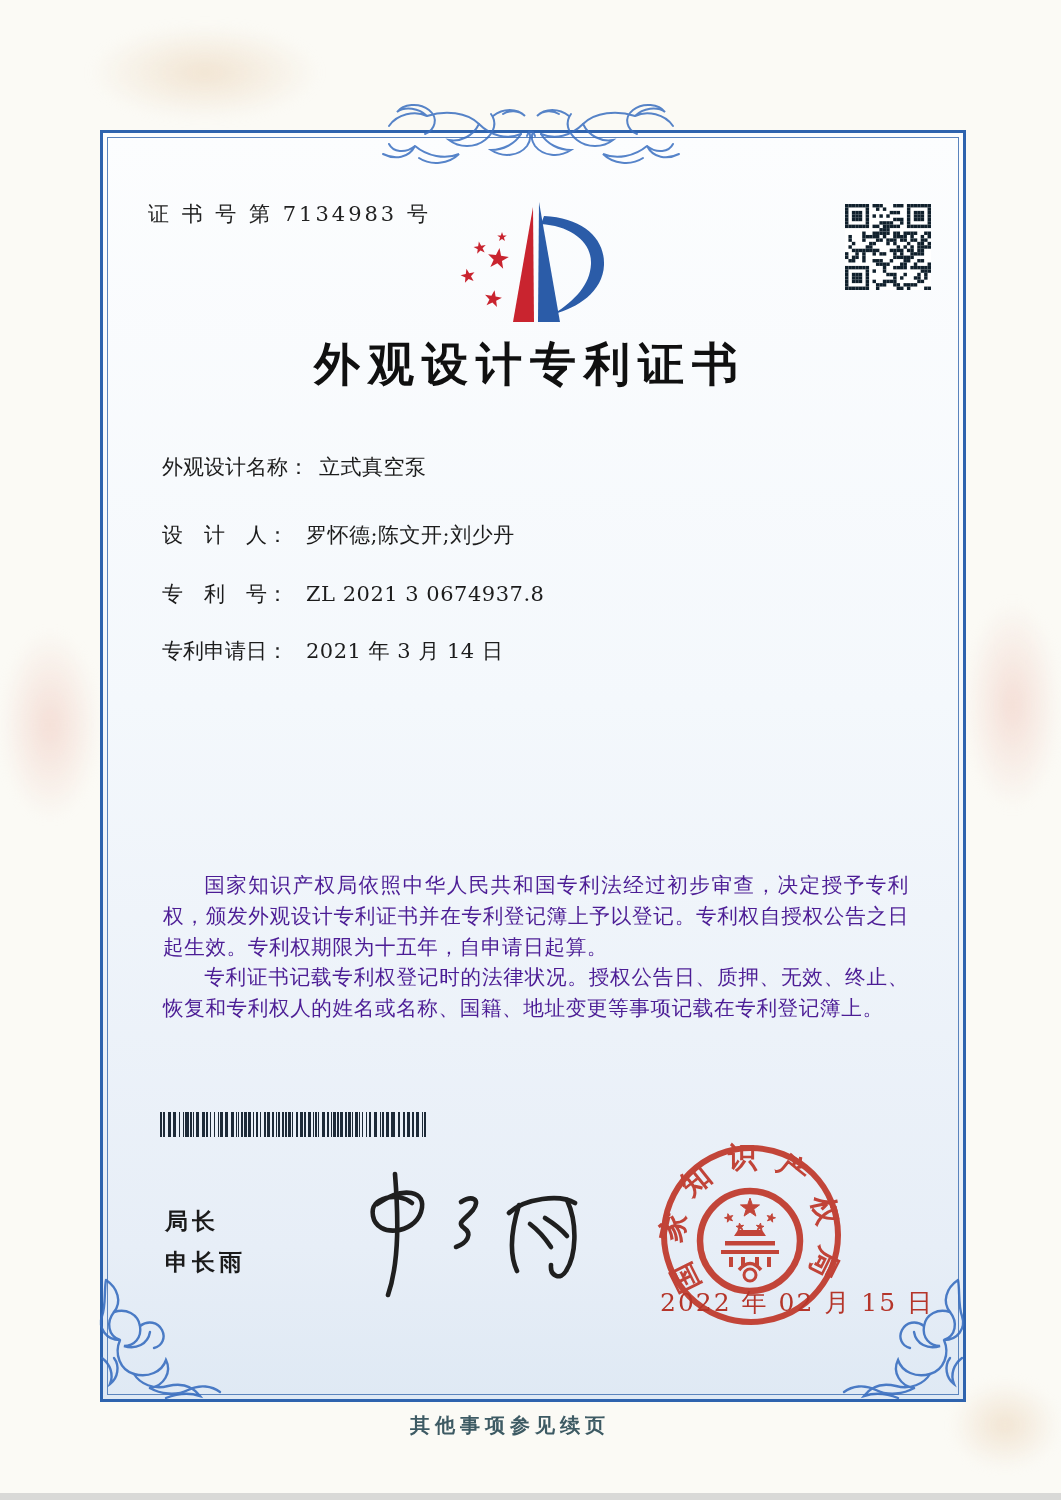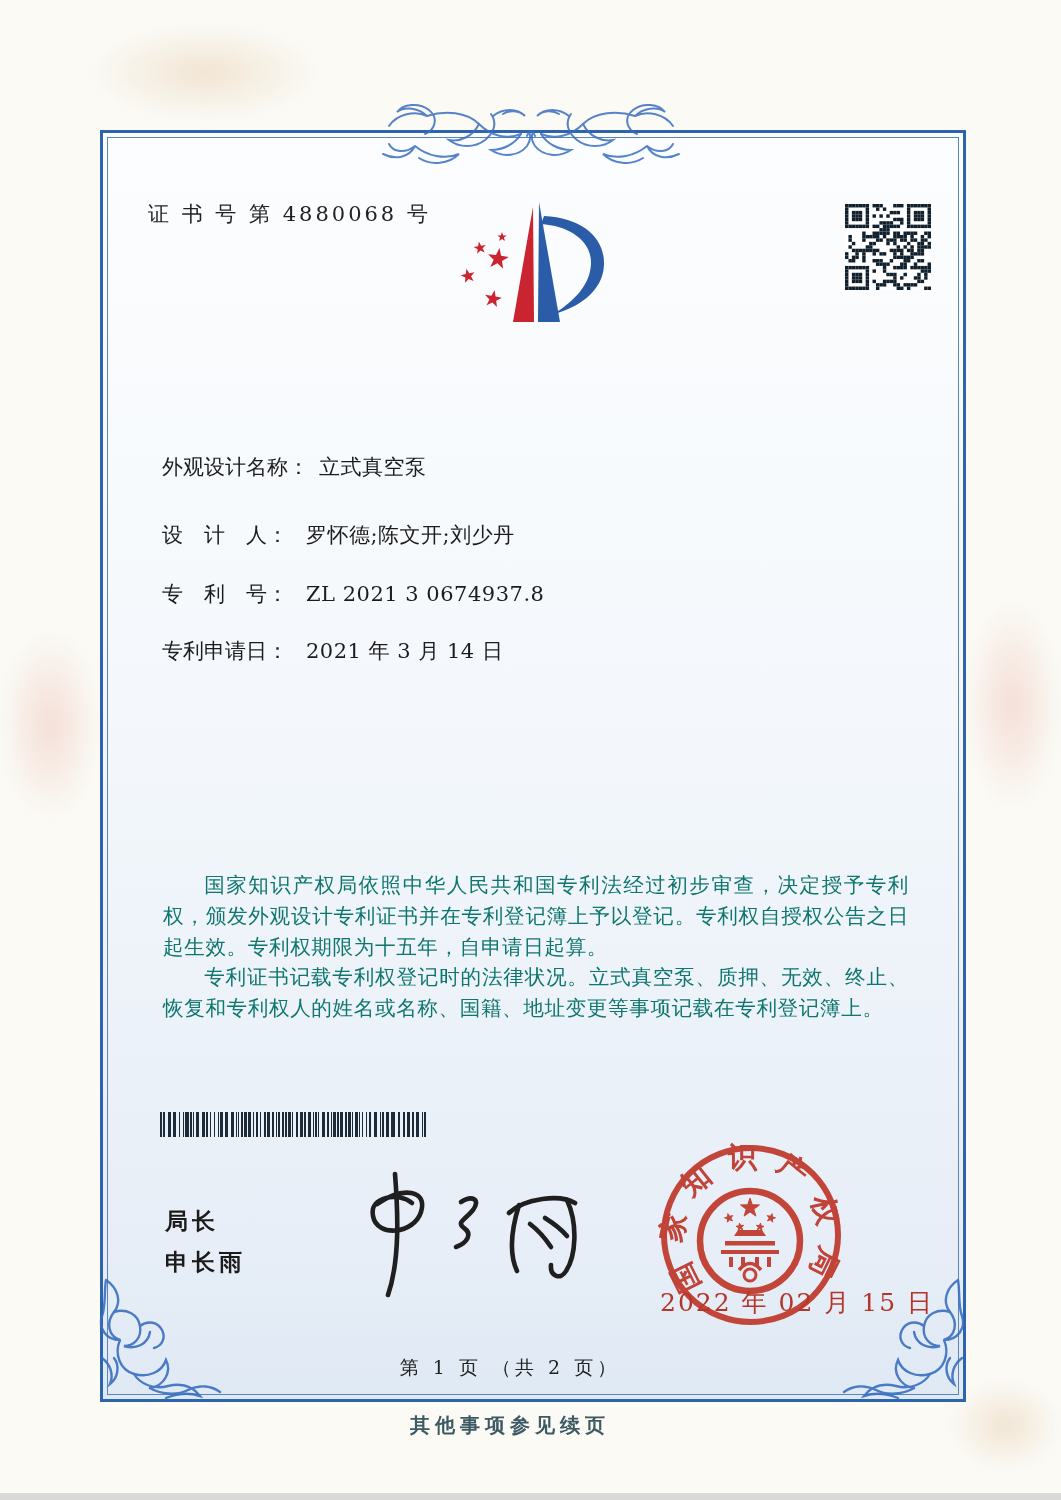--- a/index.html
+++ b/index.html
@@ -20,21 +20,21 @@
   .title{position:absolute;left:100px;top:334px;width:860px;text-align:center;
          font-size:46px;font-weight:bold;letter-spacing:8px;color:#101010;}
   
   .row{position:absolute;left:162px;font-size:21px;color:#1c1c1c;white-space:nowrap;}
   .row .lbl{display:inline-block;min-width:134px;}
   .row .val{margin-left:10px;letter-spacing:.5px;}
   .row2{position:absolute;left:565px;font-size:21px;color:#1c1c1c;white-space:nowrap;}
   .row2 .val{margin-left:8px;letter-spacing:.5px;}
   
   .para{position:absolute;left:163px;width:746px;font-size:20.6px;line-height:31px;
-        text-align:justify;text-indent:2em;color:#0f766e;letter-spacing:.6px;}
+        text-align:justify;text-indent:2em;color:#4c1d95;letter-spacing:.6px;}
   
   .barcode{position:absolute;left:160px;top:1112px;width:272px;height:25px;display:flex;align-items:stretch;}
   .barcode i{display:block;height:100%;}
   
   .signer{position:absolute;left:165px;font-family:"DejaVu Sans","Liberation Sans",sans-serif;
           font-weight:bold;font-size:23px;color:#1b1b1b;letter-spacing:4px;}
   .signature{position:absolute;left:315px;top:1168px;}
   .seal{position:absolute;left:651px;top:1135px;opacity:.93;}
   .seal-date{position:absolute;left:660px;top:1286px;font-size:25px;color:#b5352a;
              letter-spacing:2px;white-space:nowrap;}
@@ -93,21 +93,21 @@
       <path d="M10,2 C22,10 26,24 18,34 C10,44 12,58 24,62 C10,62 2,50 6,38 C10,28 8,12 10,2"></path>
       <path d="M18,34 C30,30 42,36 44,48 C46,60 38,68 28,68 C40,72 52,66 54,54"></path>
       <path d="M24,62 C18,76 24,92 38,96 C52,100 66,94 70,82 C76,94 68,108 54,110"></path>
       <path d="M38,96 C44,106 58,112 72,108 C88,104 98,110 104,118 C92,114 80,116 70,120"></path>
       <path d="M54,110 C64,116 80,118 92,112 C104,106 116,108 124,114"></path>
       <path d="M6,80 C14,86 18,96 14,106 C22,100 24,88 18,80"></path>
       <path d="M44,48 C52,42 62,44 66,52 C70,60 66,68 58,70"></path>
     </g>
   </svg>
 
-  <div class="cert-no">证 书 号 第 4880068 号</div>
+  <div class="cert-no">证 书 号 第 7134983 号</div>
 
   <svg class="qr" id="qr" viewBox="0 0 25 25">
       <rect x="0" y="0" width="1" height="1" fill="#10202c"></rect>
       <rect x="1" y="0" width="1" height="1" fill="#10202c"></rect>
       <rect x="2" y="0" width="1" height="1" fill="#10202c"></rect>
       <rect x="3" y="0" width="1" height="1" fill="#10202c"></rect>
       <rect x="4" y="0" width="1" height="1" fill="#10202c"></rect>
       <rect x="5" y="0" width="1" height="1" fill="#10202c"></rect>
       <rect x="6" y="0" width="1" height="1" fill="#10202c"></rect>
       <rect x="8" y="0" width="1" height="1" fill="#10202c"></rect>
@@ -406,36 +406,37 @@
     <polygon points="81,10 82,125 61,125" fill="#c9242f"></polygon>
     <polygon points="87,5 108,125 86,125" fill="#2b5ca8"></polygon>
     <path fill="#2b5ca8" d="M92,19 C132,21 153,42 152,68 C151,95 125,111 102,117 C123,103 138,88 139,67 C140,45 119,29 89,27 Z"></path>
     <polygon class="star-shape" fill="#c9242f" points="50.00,35.00 51.18,38.38 54.76,38.45 51.90,40.62 52.94,44.05 50.00,42.00 47.06,44.05 48.10,40.62 45.24,38.45 48.82,38.38"></polygon>
     <polygon class="star-shape" fill="#c9242f" points="26.87,44.60 29.14,48.66 33.74,47.95 30.57,51.36 32.68,55.52 28.45,53.56 25.15,56.84 25.70,52.22 21.56,50.10 26.13,49.19"></polygon>
     <polygon class="star-shape" fill="#c9242f" points="47.53,51.11 49.06,58.83 56.83,60.09 49.95,63.93 51.16,71.71 45.39,66.36 38.36,69.91 41.67,62.76 36.11,57.18 43.93,58.12"></polygon>
     <polygon class="star-shape" fill="#c9242f" points="14.44,71.66 17.22,76.26 22.50,75.25 18.98,79.31 21.57,84.02 16.62,81.93 12.95,85.85 13.40,80.50 8.54,78.22 13.77,76.99"></polygon>
     <polygon class="star-shape" fill="#c9242f" points="42.56,93.14 43.59,99.50 49.91,100.75 44.18,103.69 44.95,110.09 40.37,105.55 34.53,108.25 37.44,102.50 33.05,97.77 39.42,98.76"></polygon>
   </svg>
 
+  <div class="title">外观设计专利证书</div>
 
   <div class="row" style="top:453px">
     <span class="lbl">外观设计名称：</span><span class="val">立式真空泵</span>
   </div>
   <div class="row" style="top:521px">
     <span class="lbl">设　计　人：</span><span class="val">罗怀德;陈文开;刘少丹</span>
   </div>
   <div class="row" style="top:580px">
     <span class="lbl">专　利　号：</span><span class="val">ZL 2021 3 0674937.8</span>
   </div>
   <div class="row" style="top:637px">
     <span class="lbl">专利申请日：</span><span class="val">2021 年 3 月 14 日</span>
   </div>
 
   <div class="para" style="top:870px">国家知识产权局依照中华人民共和国专利法经过初步审查，决定授予专利权，颁发外观设计专利证书并在专利登记簿上予以登记。专利权自授权公告之日起生效。专利权期限为十五年，自申请日起算。</div>
-  <div class="para" style="top:962px">专利证书记载专利权登记时的法律状况。立式真空泵、质押、无效、终止、恢复和专利权人的姓名或名称、国籍、地址变更等事项记载在专利登记簿上。</div>
+  <div class="para" style="top:962px">专利证书记载专利权登记时的法律状况。授权公告日、质押、无效、终止、恢复和专利权人的姓名或名称、国籍、地址变更等事项记载在专利登记簿上。</div>
 
   <div class="barcode" id="barcode">
       <i style="width:2px;background:#1d2a38"></i>
       <i style="width:1px"></i>
       <i style="width:2px;background:#1d2a38"></i>
       <i style="width:3px"></i>
       <i style="width:3px;background:#1d2a38"></i>
       <i style="width:2px"></i>
       <i style="width:3px;background:#1d2a38"></i>
       <i style="width:3px"></i>
@@ -604,17 +605,16 @@
       <rect x="78" y="122" width="4" height="10" stroke="none"></rect>
       <rect x="90" y="122" width="4" height="10" stroke="none"></rect>
       <rect x="104" y="122" width="4" height="10" stroke="none"></rect>
       <rect x="116" y="122" width="4" height="10" stroke="none"></rect>
       <path d="M88,135 Q99,122 110,135" fill="none" stroke-width="3.5"></path>
       <circle cx="99" cy="140" r="6" fill="none" stroke-width="3"></circle>
     </g>
   </svg>
   <div class="seal-date">2022 年 02 月 15 日</div>
 
-  <div class="page-num">第 1 页 （共 2 页）</div>
   <div class="continuation">其他事项参见续页</div>
 
   <div class="scan-edge"></div>
 </div>
 
 </body></html>

